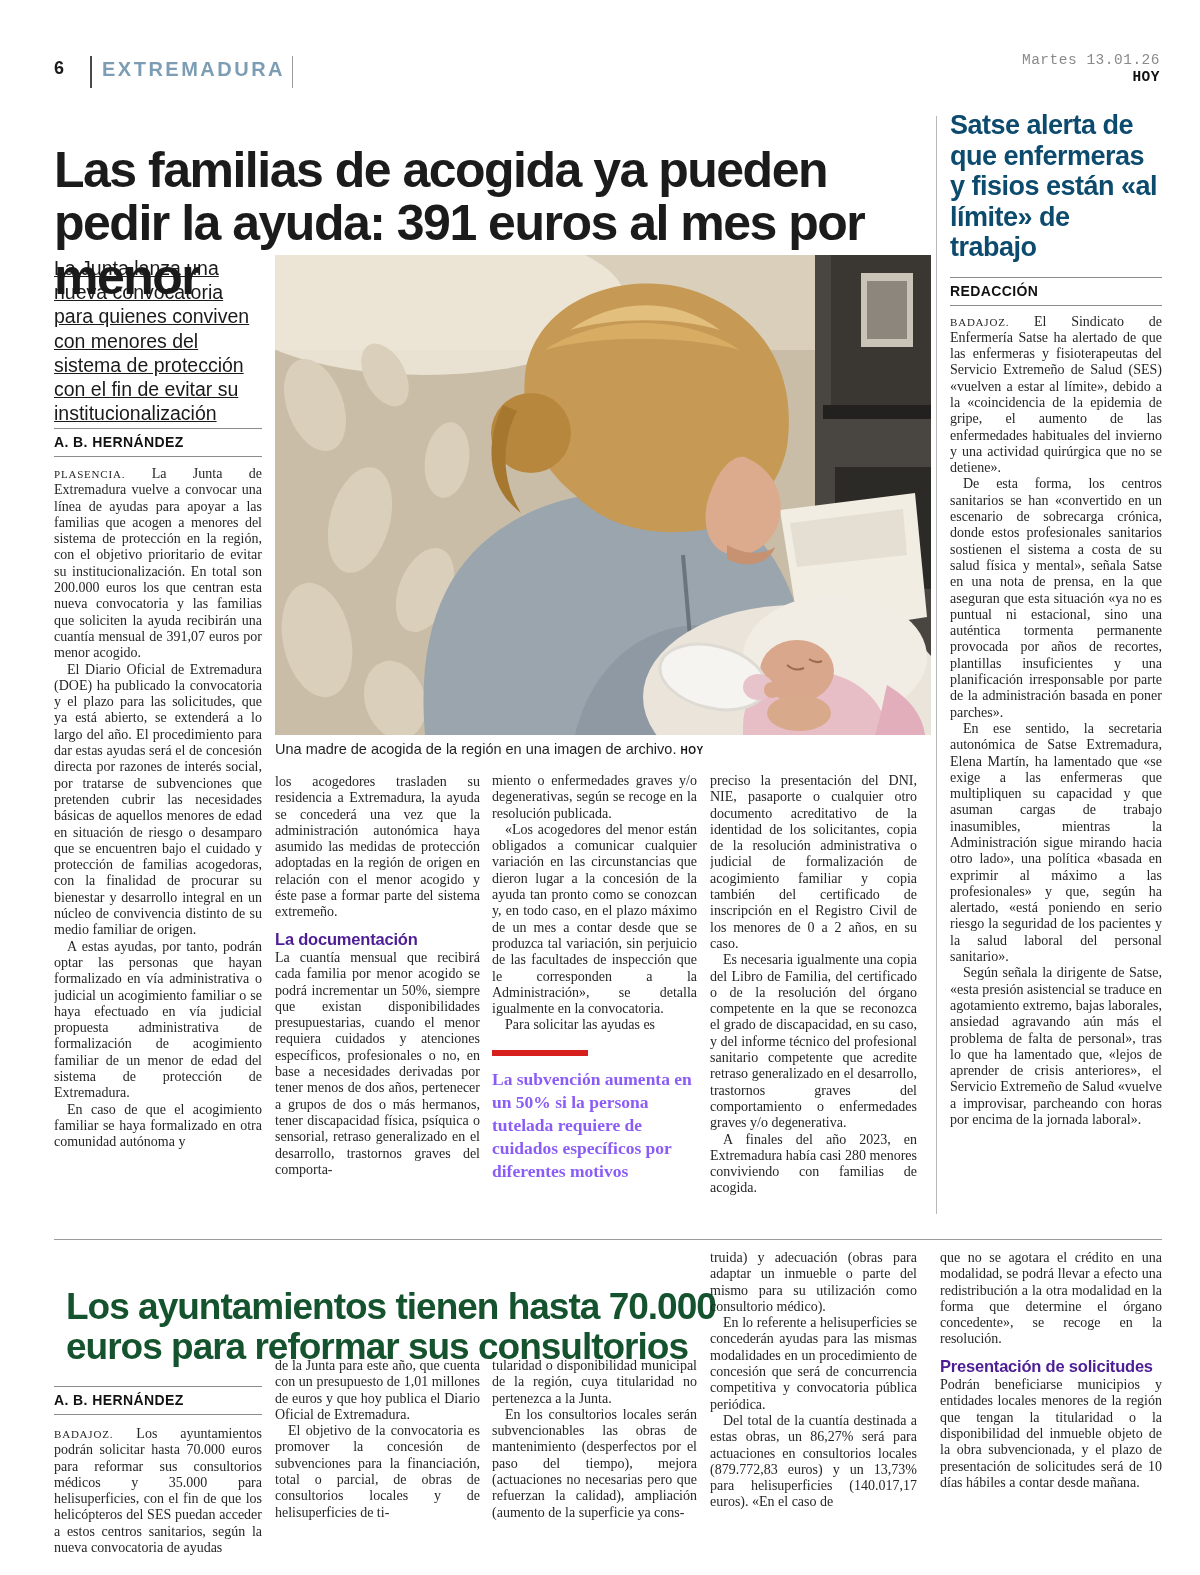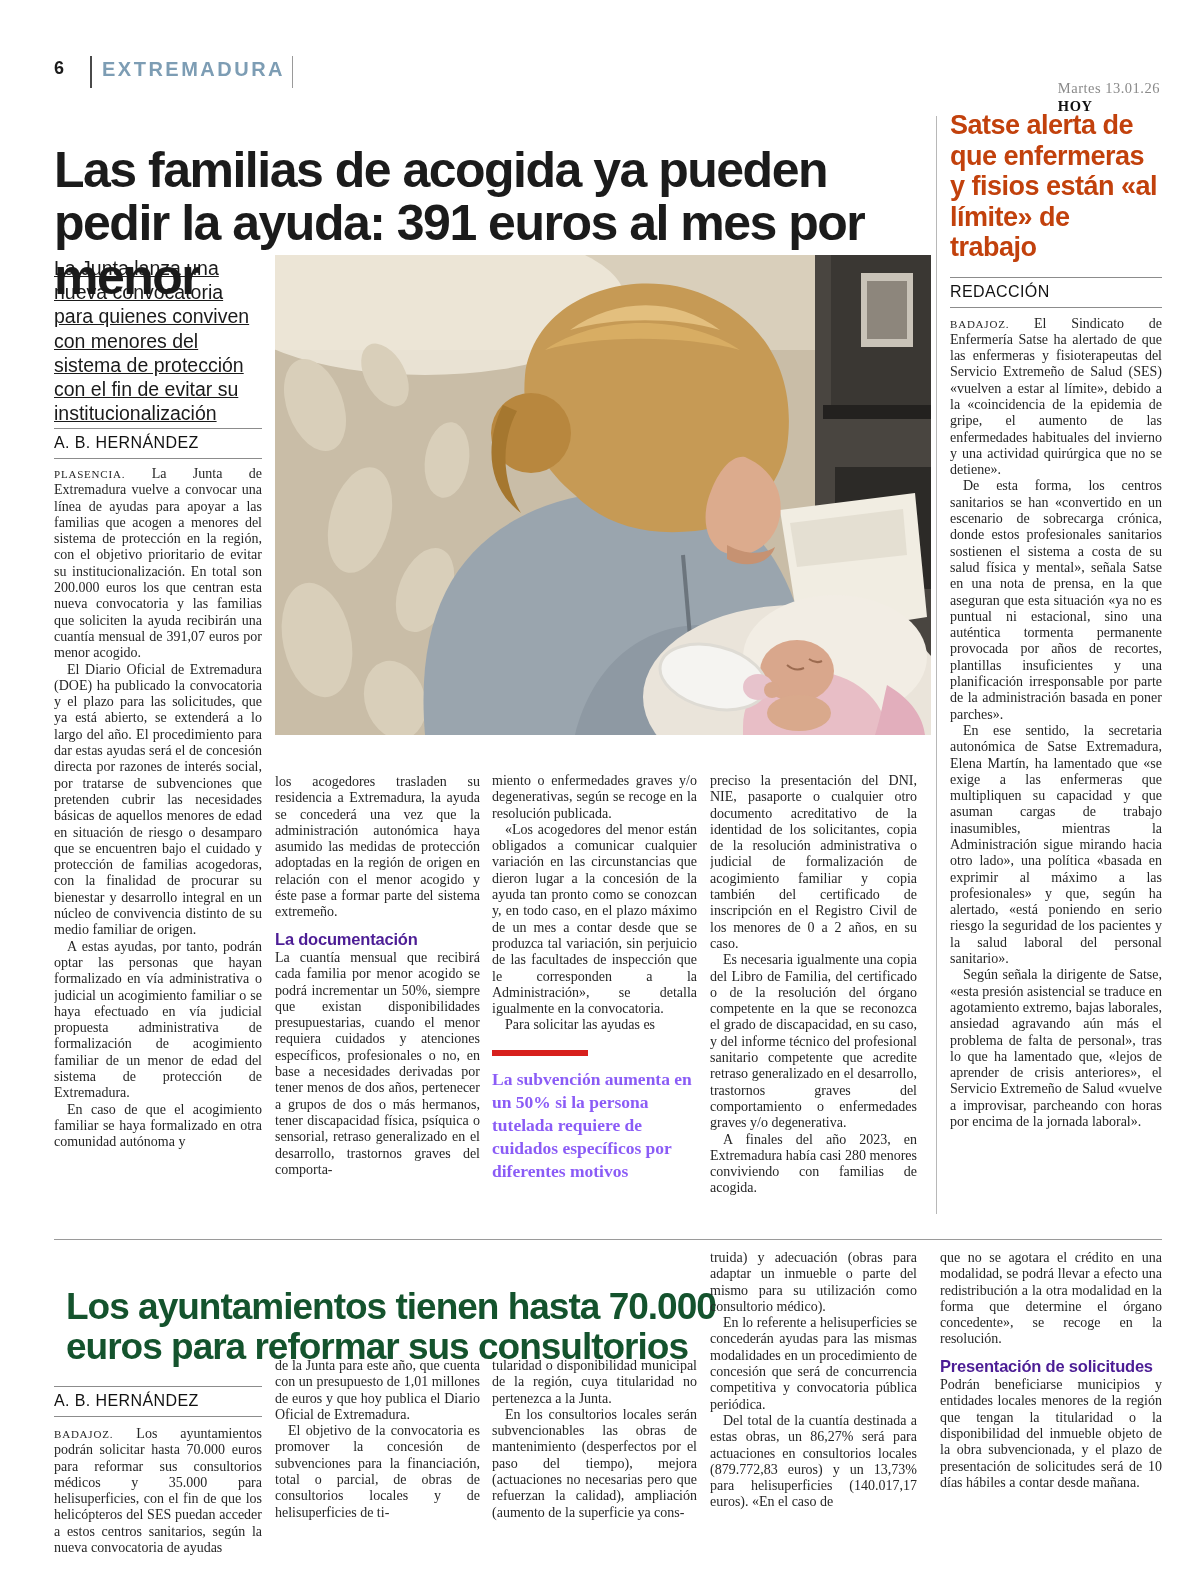--- a/index.html
+++ b/index.html
@@ -5,36 +5,36 @@
 <style>
   html,body{margin:0;padding:0;background:#ffffff;}
   body{font-family:"Liberation Serif", serif; color:#222;}
   #page{position:relative;width:1200px;height:1575px;background:#fff;overflow:hidden;}
 
   
   .hdr-pagenum{position:absolute;left:54px;top:58px;font-family:"Liberation Sans",sans-serif;font-weight:700;font-size:18px;color:#1b1b1b;}
   .hdr-bar1{position:absolute;left:90px;top:56px;width:2px;height:32px;background:#4a4a4a;}
   .hdr-section{position:absolute;left:102px;top:58px;font-family:"Liberation Sans",sans-serif;font-weight:700;font-size:20px;letter-spacing:2.5px;color:var(--section-blue,#7d9db4);}
   .hdr-bar2{position:absolute;left:292px;top:56px;width:1px;height:32px;background:#9a9a9a;}
-  .hdr-date{position:absolute;right:40px;top:52px;font-family:Liberation Serif, serif;margin-top:28px;}
+  .hdr-date{position:absolute;right:40px;top:52px;text-align:right;font-family:Liberation Mono, monospace;}
   .hdr-date .d{font-size:14.5px;color:#8a8a8a;letter-spacing:0.5px;}
   .hdr-date .b{font-size:14.5px;font-weight:800;color:#111;letter-spacing:0.5px;margin-top:1px;}
 
   
   .main-headline{position:absolute;left:54px;top:110px;width:880px;font-family:"Liberation Sans",sans-serif;font-weight:800;font-size:50px;line-height:1.07;letter-spacing:-1.5px;color:#1b1b1b;}
-  .satse-headline{font-family:"Liberation Sans",sans-serif;font-weight:800;font-size:27px;line-height:1.13;letter-spacing:-0.5px;color:#c2410c;margin:0 0 14px 0;}
+  .satse-headline{font-family:"Liberation Sans",sans-serif;font-weight:800;font-size:27px;line-height:1.13;letter-spacing:-0.5px;color:#0c4a6e;margin:0 0 14px 0;}
   .bottom-headline{position:absolute;left:66px;top:1256px;width:650px;font-family:"Liberation Sans",sans-serif;font-weight:700;font-size:37px;line-height:1.1;letter-spacing:-1px;color:#14532d;}
 
   
   .standfirst{position:absolute;left:54px;top:256px;width:208px;font-family:"Liberation Sans",sans-serif;font-size:19.5px;line-height:1.24;color:#1a1a1a;text-decoration:underline;}
 
   
   .byline-block{font-family:"Liberation Sans",sans-serif;}
   .byline-block .rule{height:1px;background:var(--rule-gray,#8c8c8c);}
-  .byline-block .name{font-weight:400;font-size:16px;letter-spacing:0.4px;color:#111;padding:5px 0 6px 0;}
+  .byline-block .name{font-weight:700;font-size:14px;letter-spacing:0.4px;color:#111;padding:5px 0 6px 0;}
   .byline-abs1{position:absolute;left:54px;top:428px;width:208px;}
   .byline-abs2{position:absolute;left:54px;top:1386px;width:208px;}
 
   
   .bodycol{font-size:14px;line-height:16.3px;text-align:justify;color:#262626;hyphens:auto;}
   .bodycol p{margin:0;text-indent:13px;}
   .bodycol p:first-child{text-indent:0;}
   .bodycol h3.subhead + p{text-indent:0;}
   .dateline{font-size:11px;letter-spacing:0.8px;text-transform:uppercase;color:#262626;margin-top:24px;}
   h3.subhead{font-family:"Liberation Sans",sans-serif;font-weight:700;font-size:16.5px;color:#4c1d95;margin:10px 0 3px 0;text-align:left;letter-spacing:-0.2px;}
@@ -138,20 +138,24 @@
       <ellipse cx="522" cy="416" rx="37" ry="31" fill="#d9a78c"></ellipse>
       <path d="M512,410 q8,7 17,3" stroke="#9c6b50" stroke-width="2" fill="none"></path>
       <path d="M534,404 q7,5 13,2" stroke="#9c6b50" stroke-width="2" fill="none"></path>
       <ellipse cx="438" cy="422" rx="54" ry="31" transform="rotate(14 438 422)" fill="#f5f4f1"></ellipse>
       <ellipse cx="438" cy="422" rx="54" ry="31" transform="rotate(14 438 422)" fill="none" stroke="#dedbd4" stroke-width="3"></ellipse>
       <ellipse cx="483" cy="432" rx="15" ry="13" fill="#e7c3cc"></ellipse>
       <circle cx="497" cy="435" r="8" fill="#d8a78c"></circle>
       <ellipse cx="524" cy="458" rx="32" ry="18" fill="#d9a98c"></ellipse>
     </svg>
   </div>
+  <div class="caption">
+    <span>Una madre de acogida de la región en una imagen de archivo.</span>
+    <span class="credit">HOY</span>
+  </div>
 
   <div class="col2 bodycol">
       <p>los acogedores trasladen su residencia a Extremadura, la ayuda se concederá una vez que la administración autonómica haya asumido las medidas de protección adoptadas en la región de origen en relación con el menor acogido y éste pase a formar parte del sistema extremeño.</p>
       <h3 class="subhead">La documentación</h3>
       <p>La cuantía mensual que recibirá cada familia por menor acogido se podrá incrementar un 50%, siempre que existan disponibilidades presupuestarias, cuando el menor requiera cuidados y atenciones específicos, profesionales o no, en base a necesidades derivadas por tener menos de dos años, pertenecer a grupos de dos o más hermanos, tener discapacidad física, psíquica o sensorial, retraso generalizado en el desarrollo, trastornos graves del comporta-</p>
     </div>
   <div class="col3 bodycol">
       <p>miento o enfermedades graves y/o degenerativas, según se recoge en la resolución publicada.</p>
       <p>«Los acogedores del menor están obligados a comunicar cualquier variación en las circunstancias que dieron lugar a la concesión de la ayuda tan pronto como se conozcan y, en todo caso, en el plazo máximo de un mes a contar desde que se produzca tal variación, sin perjuicio de las facultades de inspección que le corresponden a la Administración», se detalla igualmente en la convocatoria.</p>
       <p>Para solicitar las ayudas es</p>

